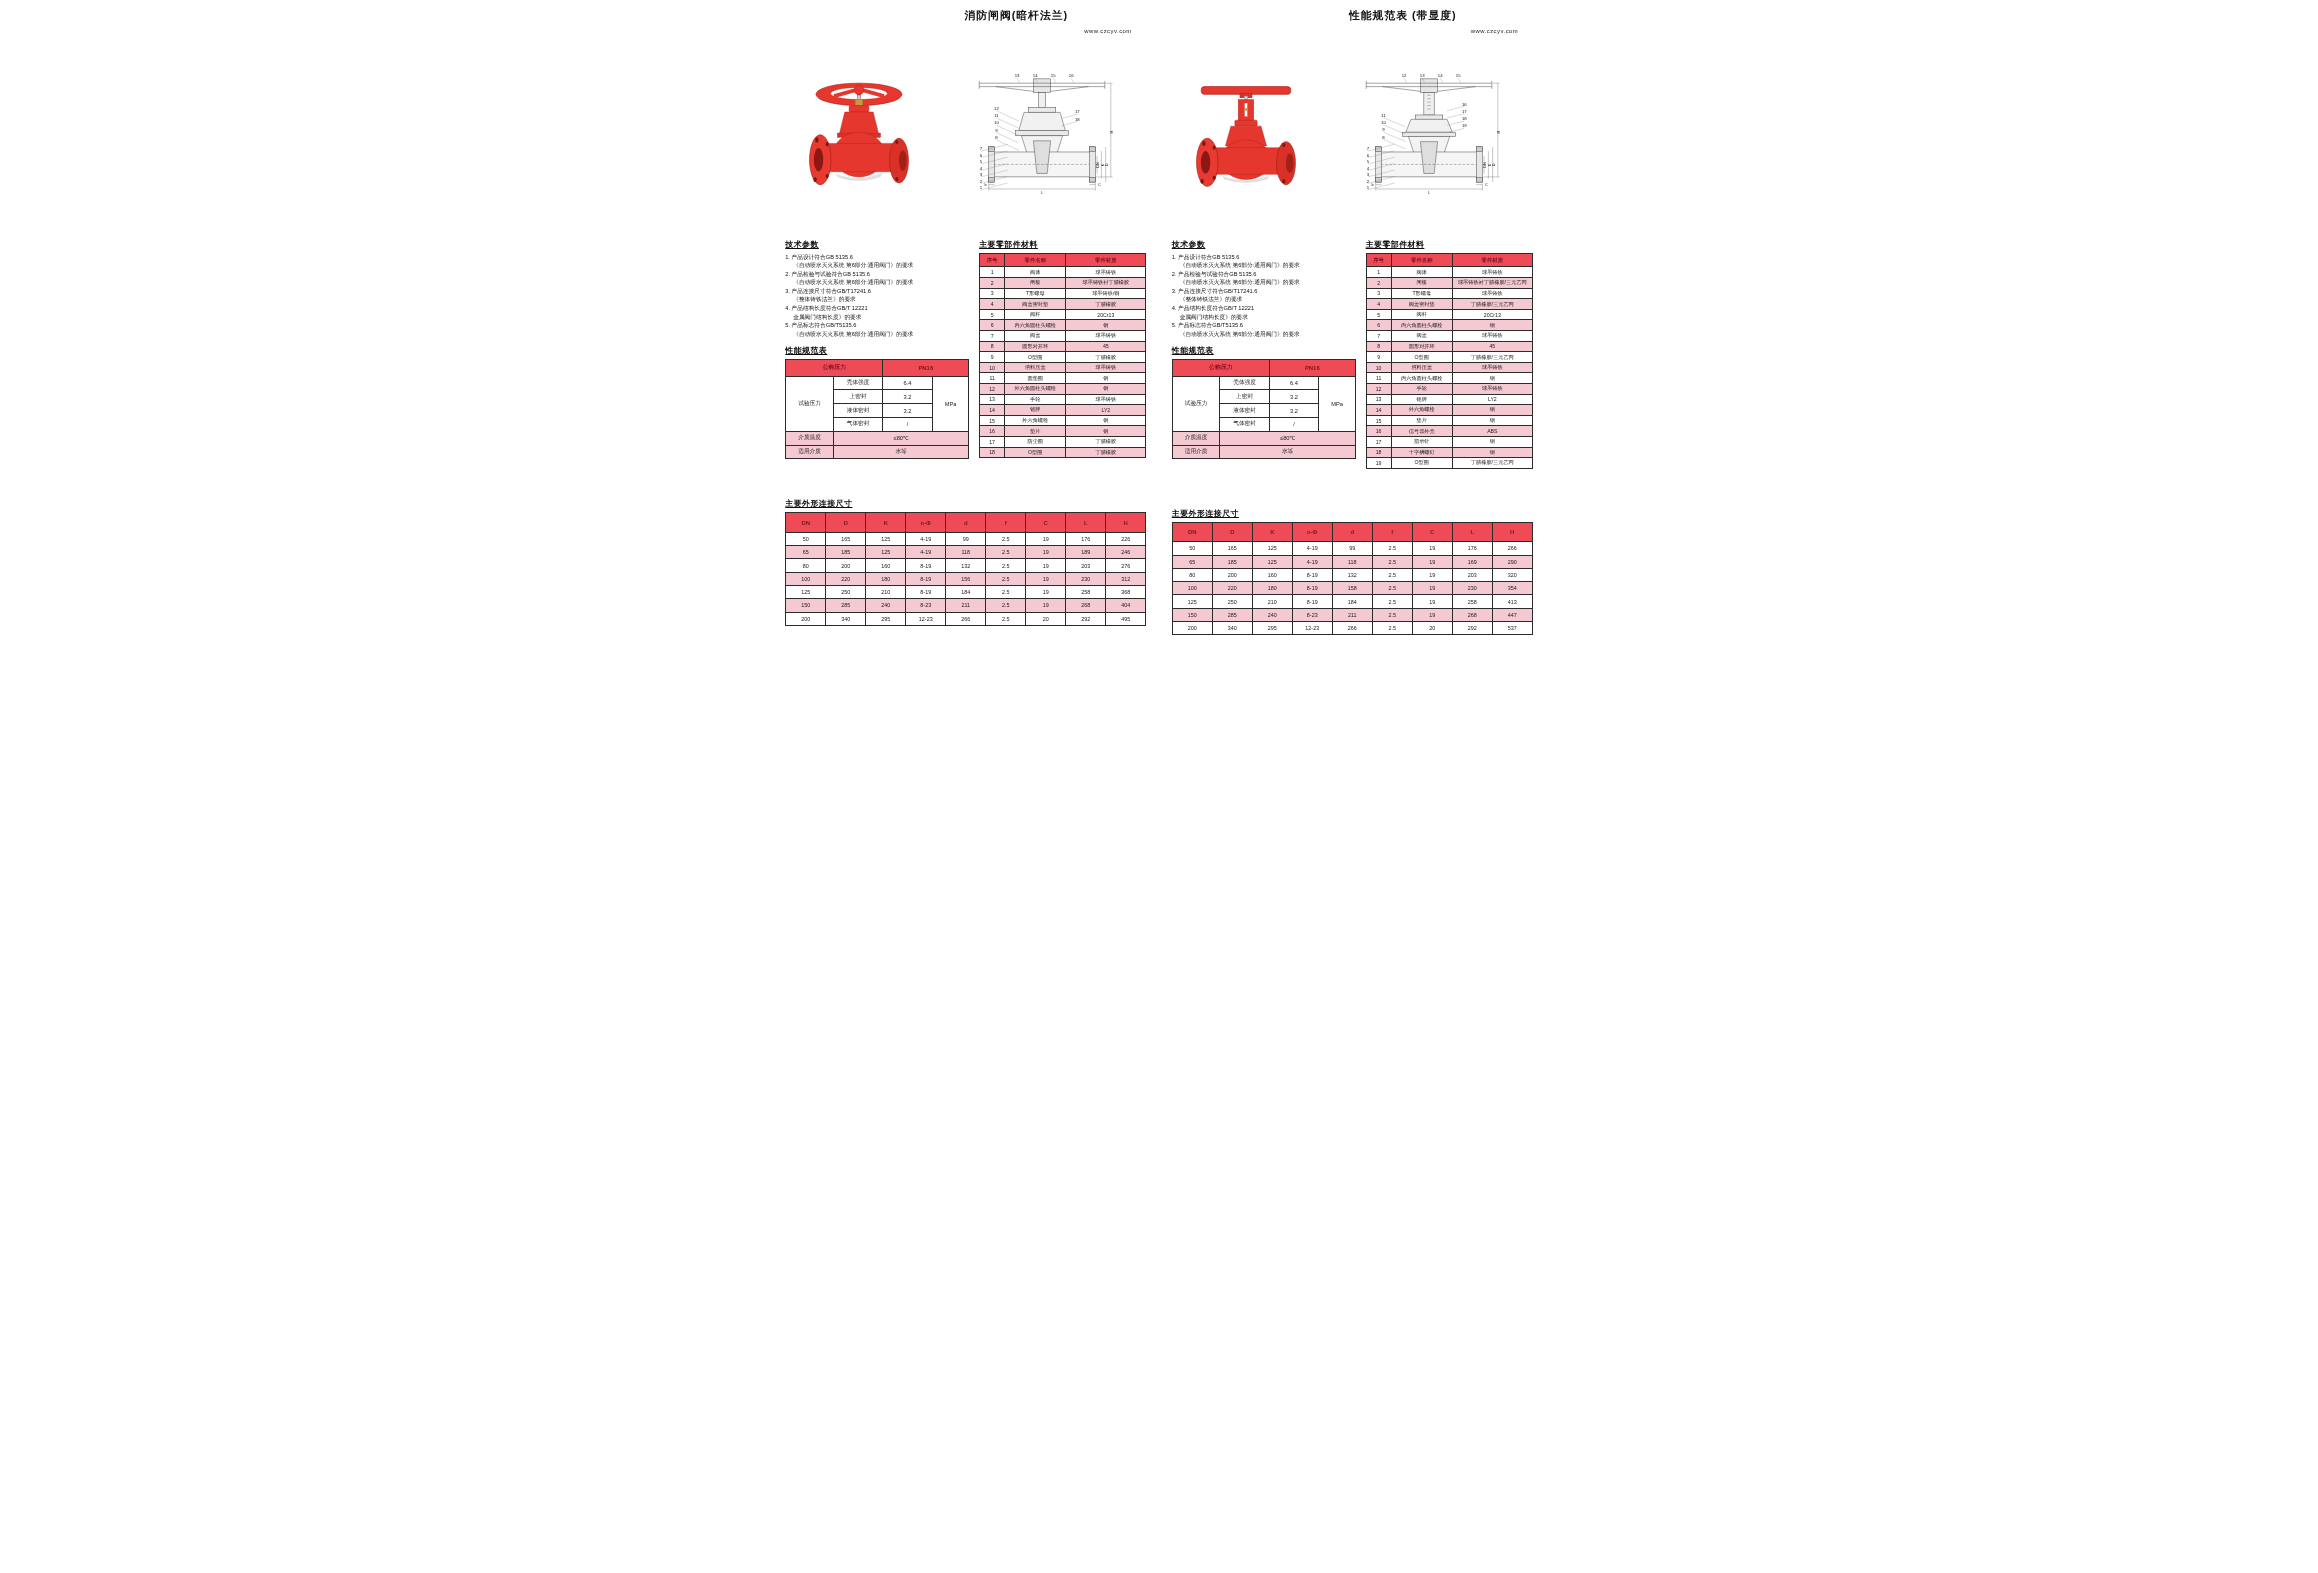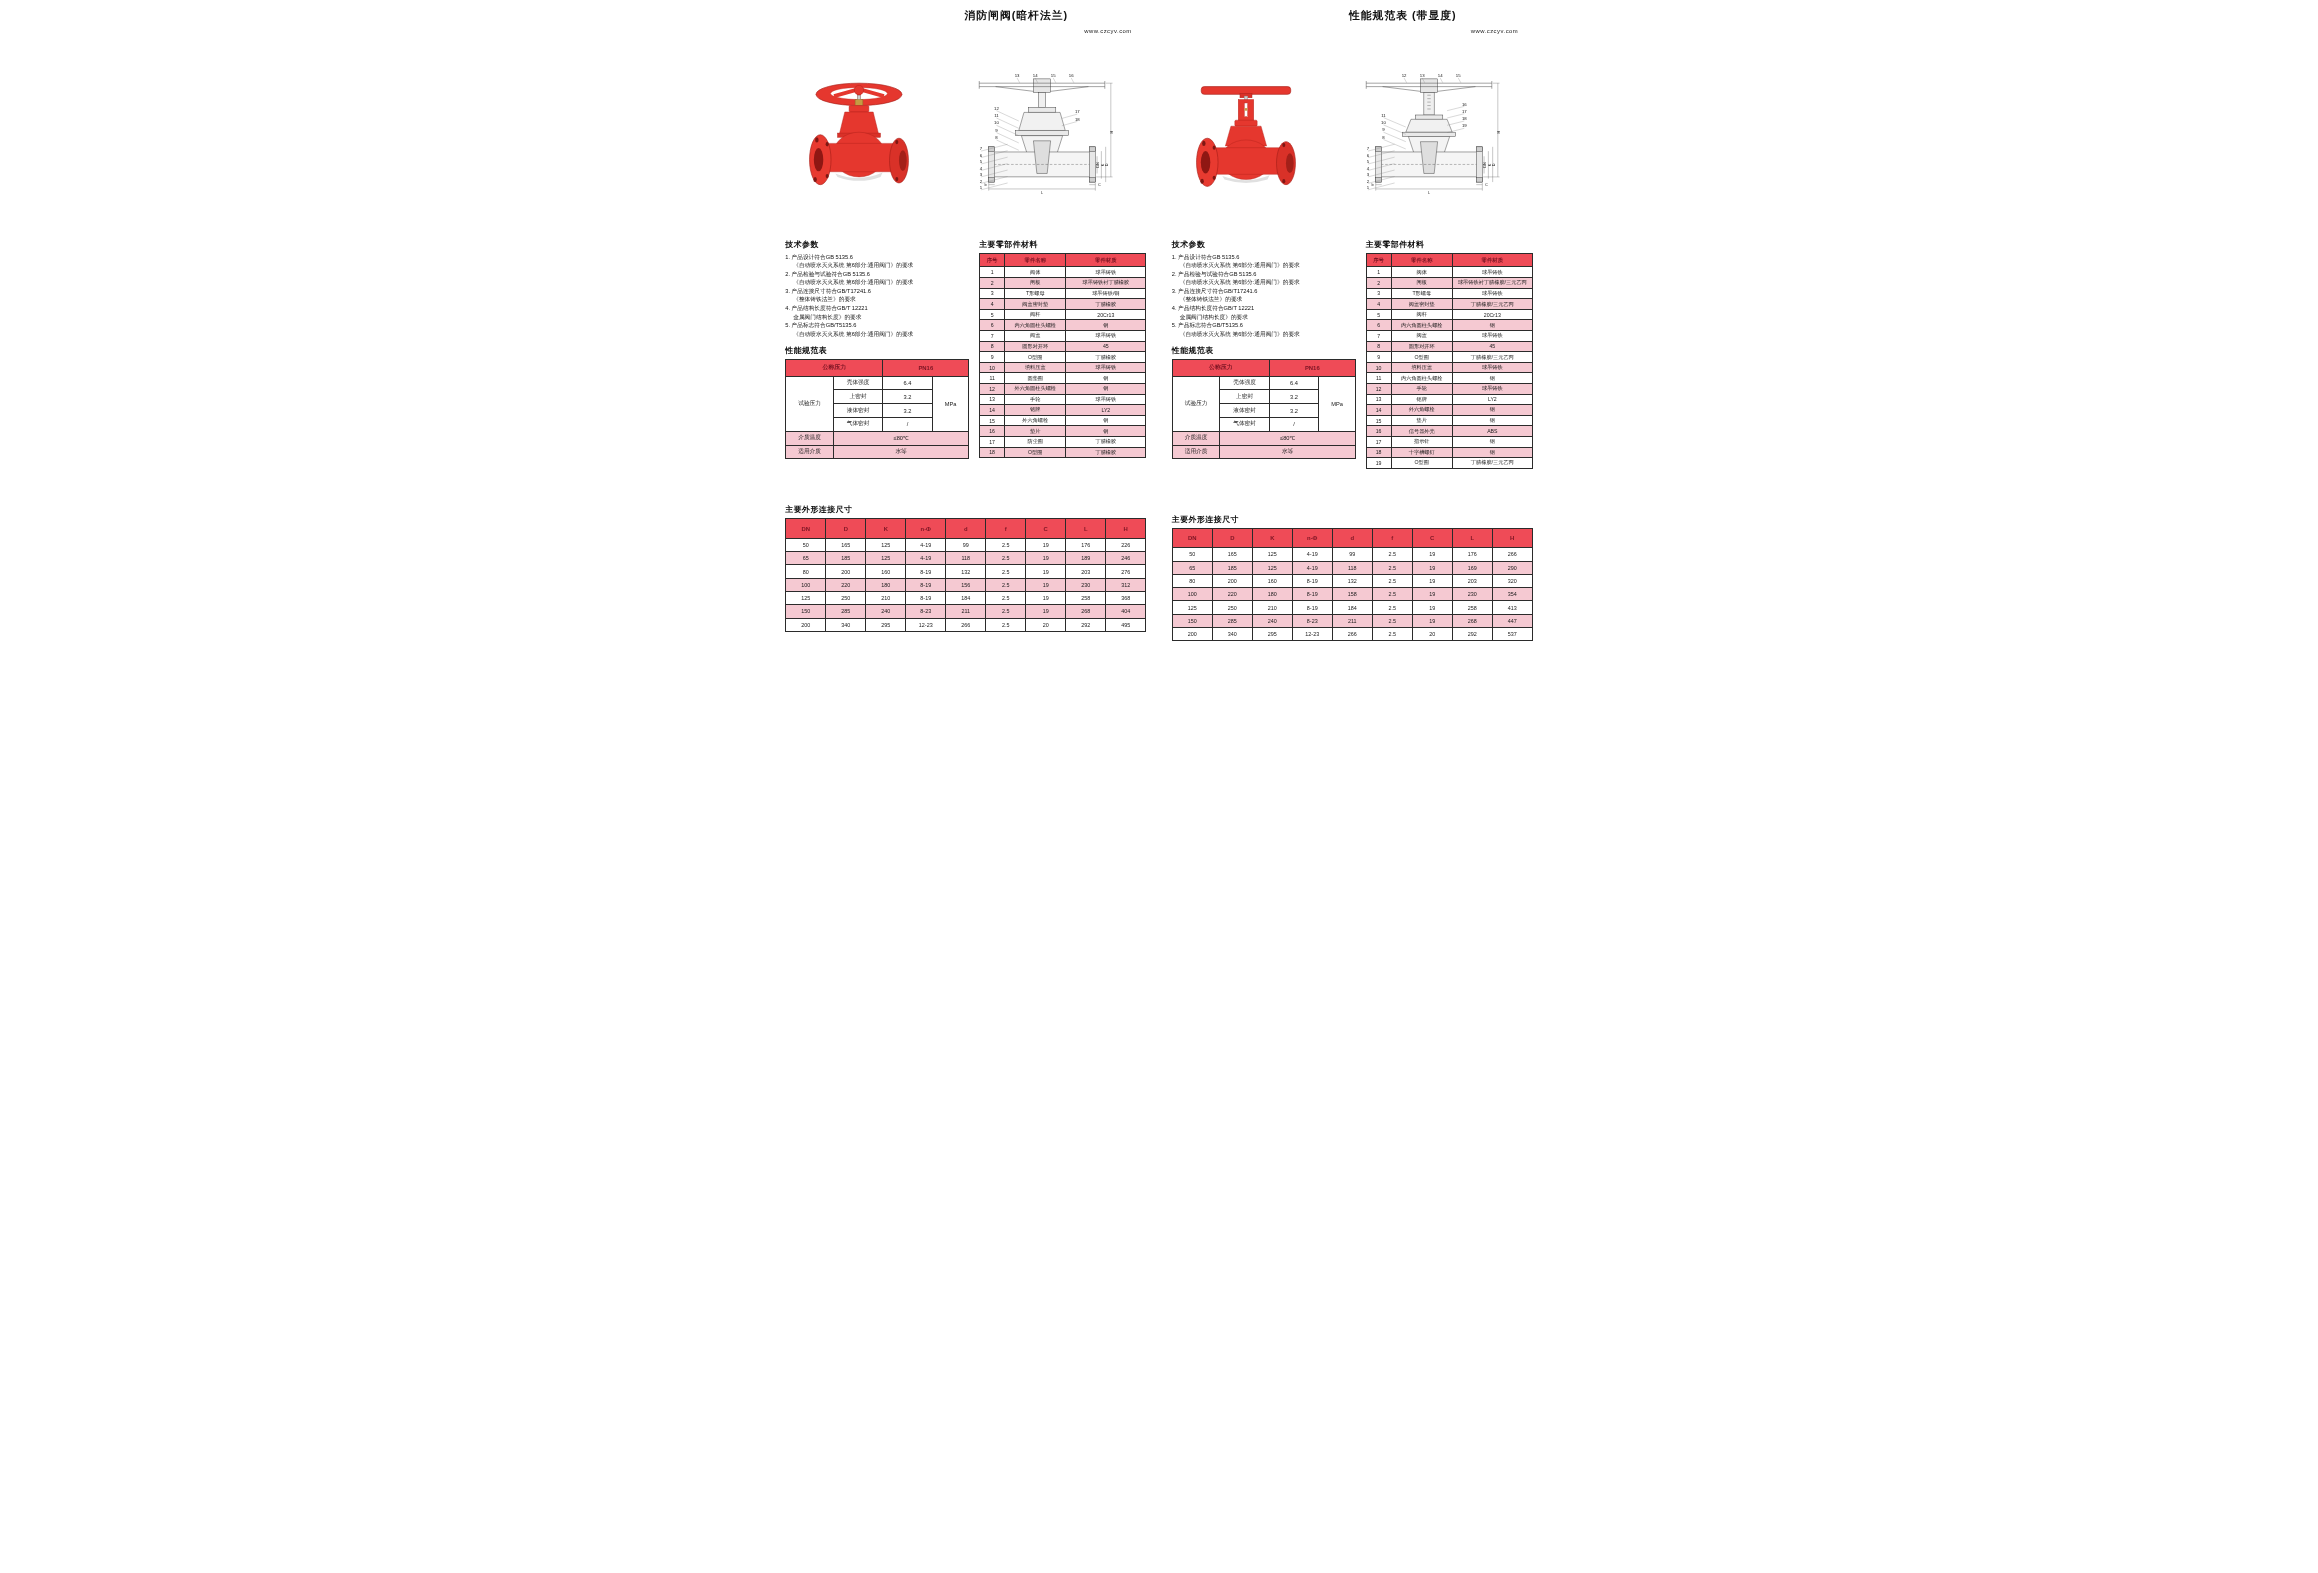--- a/index.html
+++ b/index.html
@@ -14,42 +14,42 @@
 
   .figures{display:flex;gap:4.9px;height:129px;flex:none;margin-top:1px;}
   .photo-box{flex:0 0 41%;display:flex;align-items:center;justify-content:center;}
   .drawing-box{flex:1 1 auto;}
   .photo-box svg,.drawing-box svg{width:100%;height:100%;}
 
   .mid{display:flex;gap:9.8px;margin-top:1px;flex:none;}
   .col-left{flex:0 0 51%;}
   .col-right{flex:1 1 auto;}
 
-  h3.section{font-size:7.9px;font-weight:bold;margin:2.9px 0 2.9px 0;color:#0d0d0d;letter-spacing:0.5px;}
+  h3.section{font-size:7.9px;font-weight:bold;margin:2.9px 0 2.9px 0;color:#0d0d0d;letter-spacing:0.5px;text-decoration:underline;}
   .tech-lines{font-size:5.7px;line-height:1.5;color:#111;}
   .tech-lines .cont{padding-left:7.9px;}
 
   table.tbl{border-collapse:collapse;width:100%;table-layout:fixed;}
   table.tbl th,table.tbl td{border:0.8px solid #2b2b2b;text-align:center;padding:0.5px 1.5px;overflow:hidden;}
   table.tbl th{background:#ef4b57;color:#7c1524;font-weight:bold;}
   table.tbl tr.alt td{background:#f5c9d2;}
   table.tbl td{background:#ffffff;}
 
   table.materials th{height:11.8px;font-size:5.4px;}
   table.materials td{height:8.6px;font-size:5.2px;}
 
   table.perf{margin-top:2px;}
   table.perf th{height:14.7px;font-size:5.9px;}
   table.perf td{height:11.8px;font-size:5.7px;}
   table.perf tr.pink td{background:#f5c9d2;}
 
   table.dims th{height:17.7px;font-size:5.9px;}
   table.dims td{height:11.3px;font-size:5.4px;}
 
-  .dims-section{margin-top:8px;}
+  .dims-section{margin-top:2px;}
 
   .co{font-size:10px;fill:#141414;text-anchor:middle;font-family:"Liberation Sans",sans-serif;}
   .dimlab{font-size:9px;fill:#222;font-family:"Liberation Sans",sans-serif;}
   .dln{stroke:#5a5a5a;stroke-width:0.8;}
 </style>
 </head>
 <body>
 
 <div class="sheet">
 

